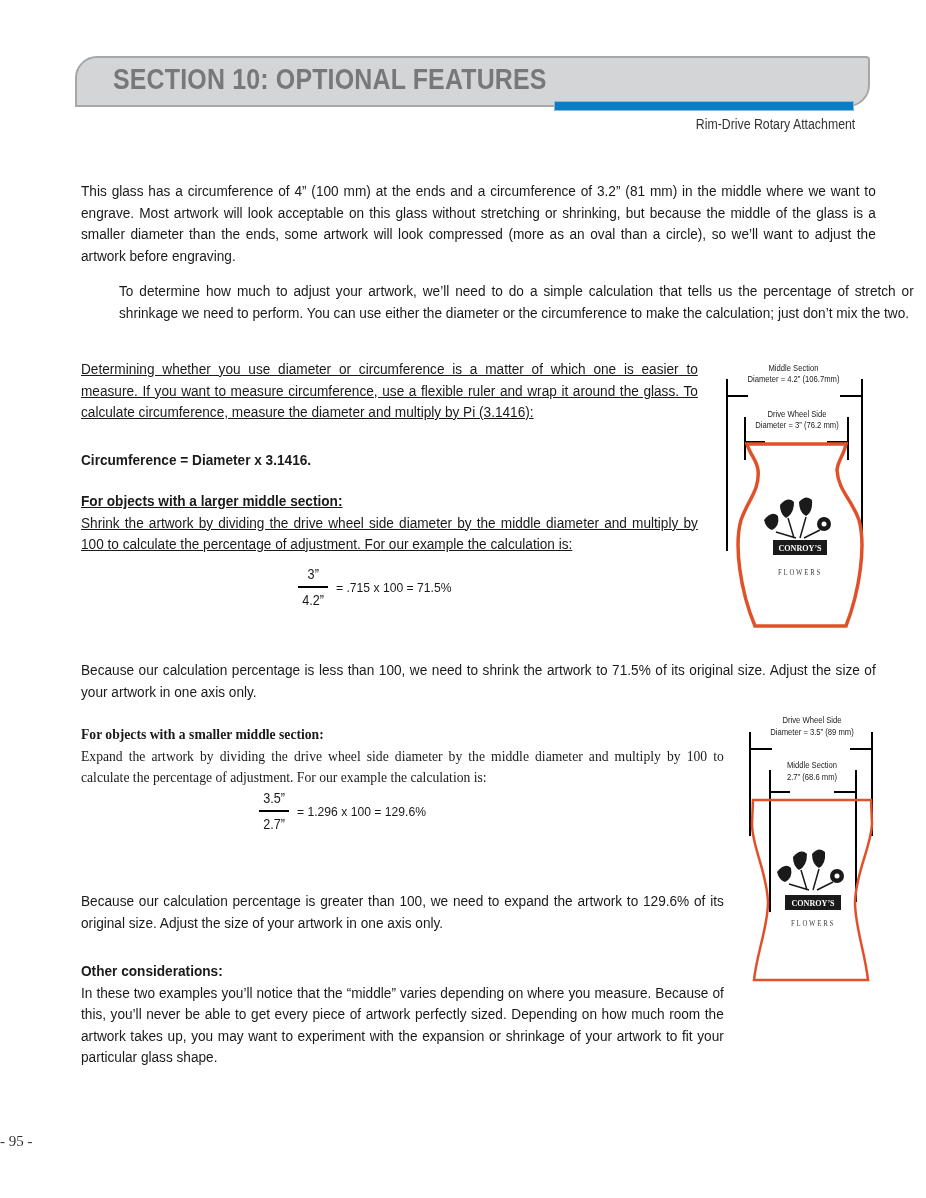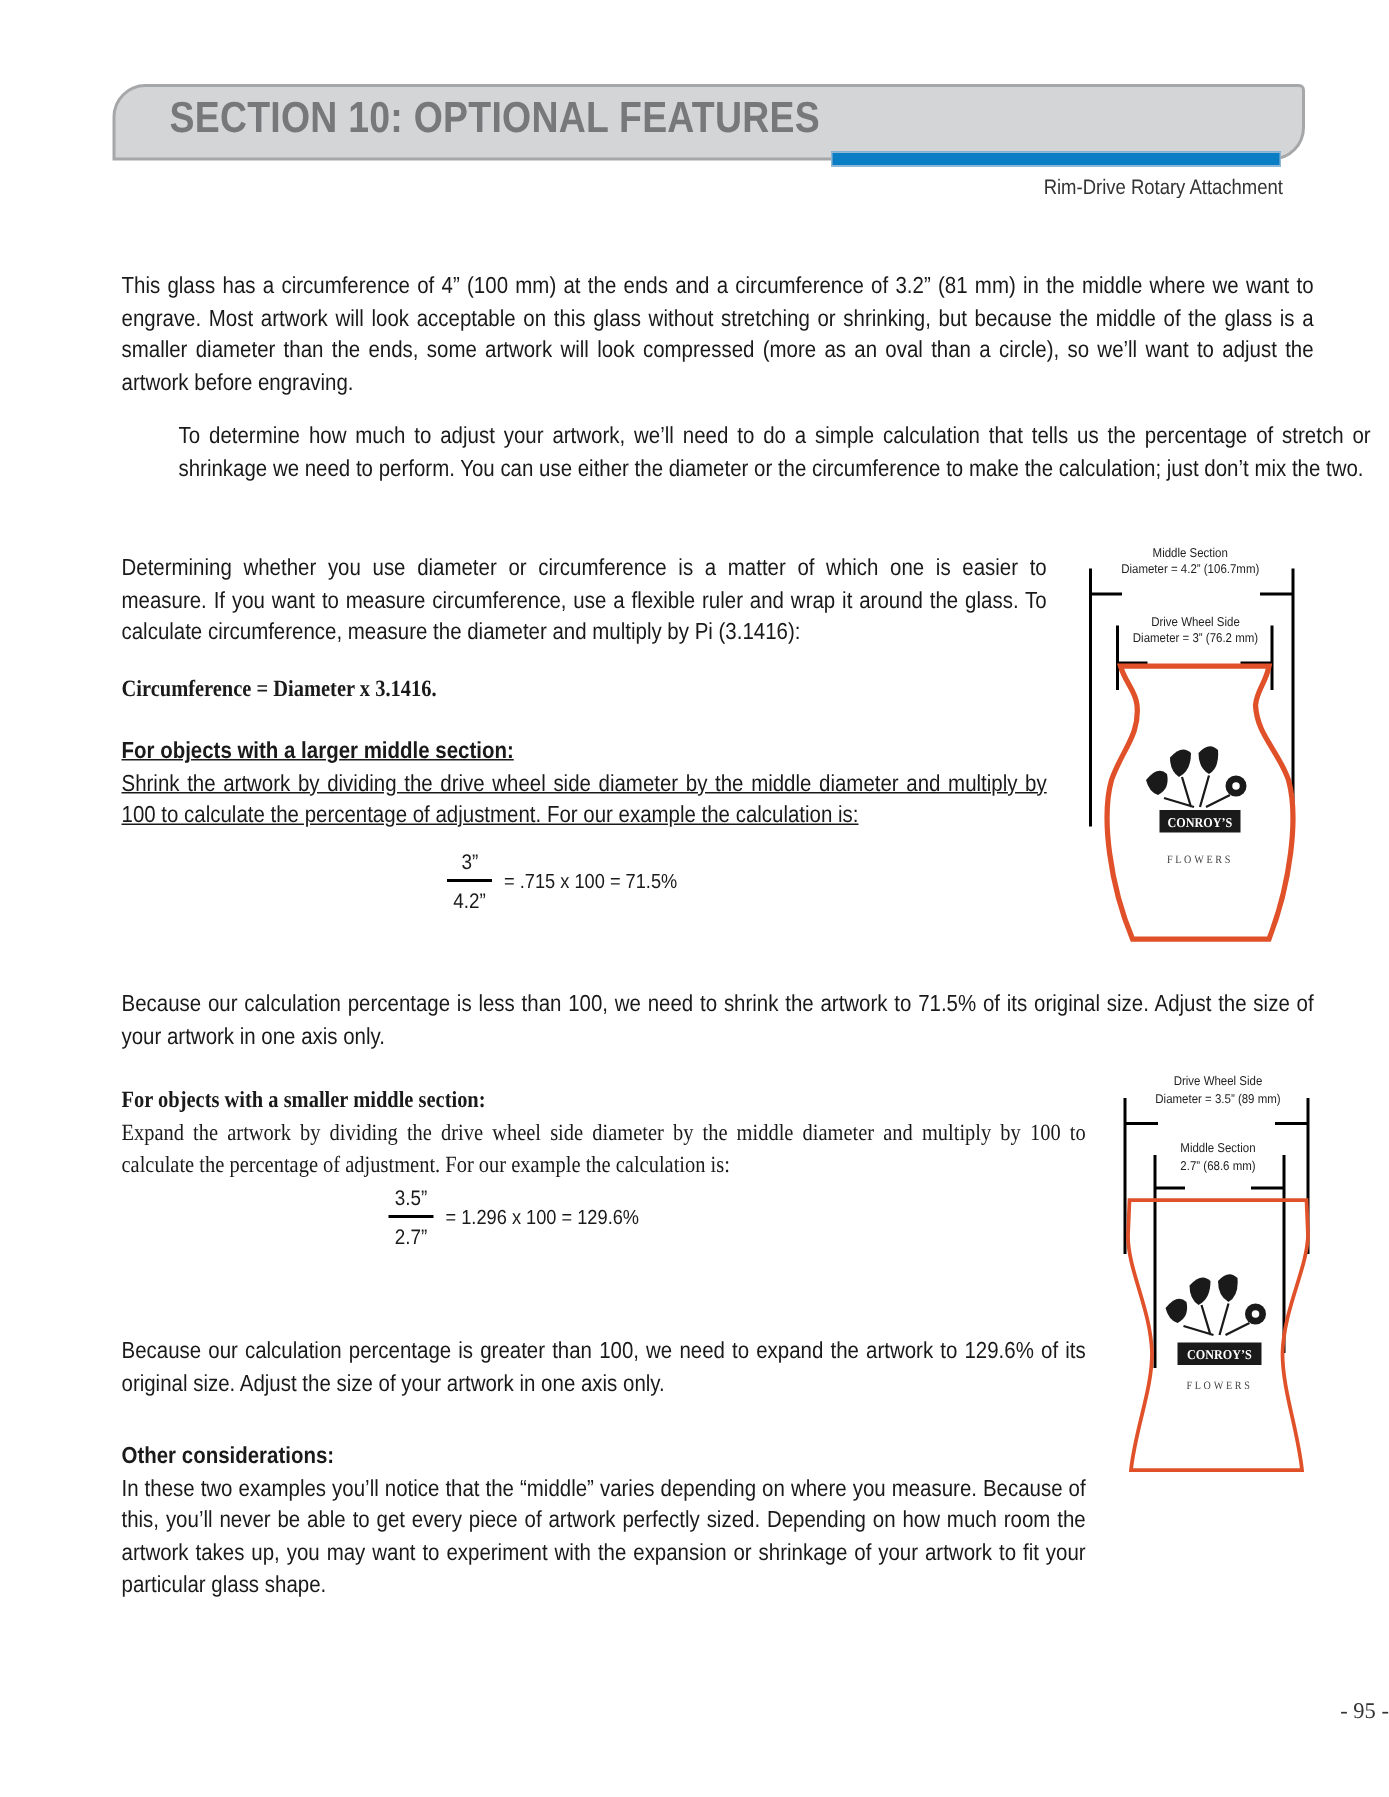--- a/index.html
+++ b/index.html
@@ -33,44 +33,44 @@
   .frac .num { font-size: 14px; padding-bottom: 4px; transform: scaleX(0.9); }
   .frac .bar { width: 30px; height: 2px; background: #000; }
   .frac .den { font-size: 14px; padding-top: 4px; transform: scaleX(0.9); }
   .frac-result { font-size: 13.5px; margin-left: 8px; transform: scaleX(0.9); transform-origin: left center; white-space: nowrap; }
 
   
   .diagram { position: absolute; }
   .dlabel { position: absolute; font-size: 8.5px; color: #222; text-align: center; white-space: nowrap;
             transform: scaleX(0.9); transform-origin: center top; line-height: 11px; }
 
-  .page-number { left: 0; width: 926px; top: 1133px; text-align: right; font-family: "Liberation Serif", serif;
+  .page-number { left: 0; width: 926px; top: 1133px; text-align: left; font-family: "Liberation Serif", serif;
                  font-size: 15px; color: #333; }
 </style>
 </head>
 <body>
 
 <div class="abs header-band"></div>
 <div class="abs header-title">SECTION 10: OPTIONAL FEATURES</div>
 <div class="abs header-accent"></div>
 <div class="abs header-subtitle">Rim-Drive Rotary Attachment</div>
 
 <div class="abs para" style="top:180px;">
   <span class="txt">This glass has a circumference of 4” (100 mm) at the ends and a circumference of 3.2” (81 mm) in the middle where we want to engrave. Most artwork will look acceptable on this glass without stretching or shrinking, but because the middle of the glass is a smaller diameter than the ends, some artwork will look compressed (more as an oval than a circle), so we’ll want to adjust the artwork before engraving.</span>
 </div>
 
 <div class="abs para" style="top:280px;margin-left:38px;">
   <span class="txt">To determine how much to adjust your artwork, we’ll need to do a simple calculation that tells us the percentage of stretch or shrinkage we need to perform. You can use either the diameter or the circumference to make the calculation; just don’t mix the two.</span>
 </div>
 
-<div class="abs para narrow" style="top:368px;">
+<div class="abs para narrow" style="top:358px;text-decoration:underline;">
   <span class="txt">Determining whether you use diameter or circumference is a matter of which one is easier to measure. If you want to measure circumference, use a flexible ruler and wrap it around the glass. To calculate circumference, measure the diameter and multiply by Pi (3.1416):</span>
 </div>
 
-<div class="abs para narrow bold" style="top:449px;font-family:Liberation Serif, serif;">
+<div class="abs para narrow bold" style="top:449px;">
   <span class="txt">Circumference = Diameter x 3.1416.</span>
 </div>
 
 <div class="abs para narrow" style="top:490px;text-decoration:underline;">
   <span class="txt bold">For objects with a larger middle section:</span>
   <span class="txt">Shrink the artwork by dividing the drive wheel side diameter by the middle diameter and multiply by 100 to calculate the percentage of adjustment. For our example the calculation is:</span>
 </div>
 
 <div class="abs fraction" style="left:298px; top:566px;">
   <div class="frac">

